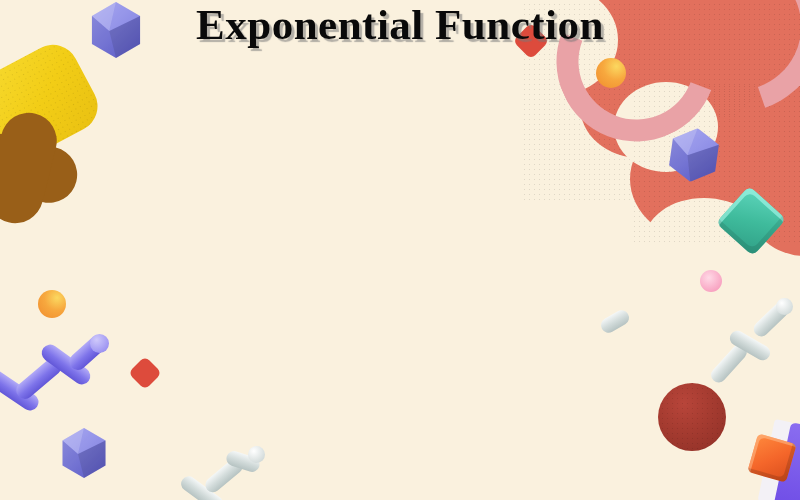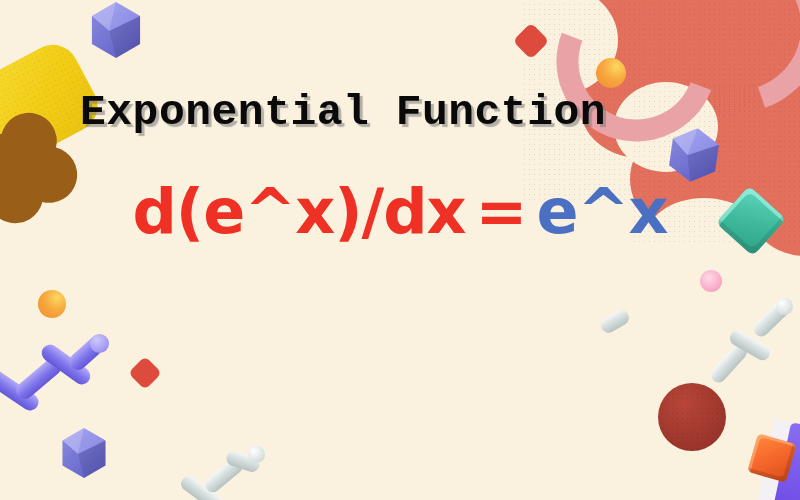--- a/index.html
+++ b/index.html
@@ -264,23 +264,23 @@
   #content {
     position: absolute;
     inset: 0;
     display: flex;
     flex-direction: column;
     align-items: center;
     justify-content: flex-start;
   }
 
   #title {
-    margin-top: 88px;
     width: 640px;
-    font-family: Liberation Mono, monospace;
+    text-align: center;
+    font-family: Liberation Serif, serif;
     font-weight: bold;
     font-size: 43px;
     line-height: 1.14;
     letter-spacing: 0.5px;
     color: #0a0a0a;
     text-shadow: 3px 3px 1px rgba(120,120,120,.55);
   }
 
   #formula {
     margin-top: 38px;
@@ -393,18 +393,15 @@
   </div>
 
   <div class="deco" id="pink-dot"></div>
 
   <div id="content">
 
     <div id="title">
       <div>Exponential Function</div>
     </div>
 
-    <div id="formula">
-      <span class="lhs">d(e^x)/dx</span><span class="eq">=</span><span class="rhs">e^x</span>
-    </div>
 
   </div>
 </div>
 
 </body></html>

